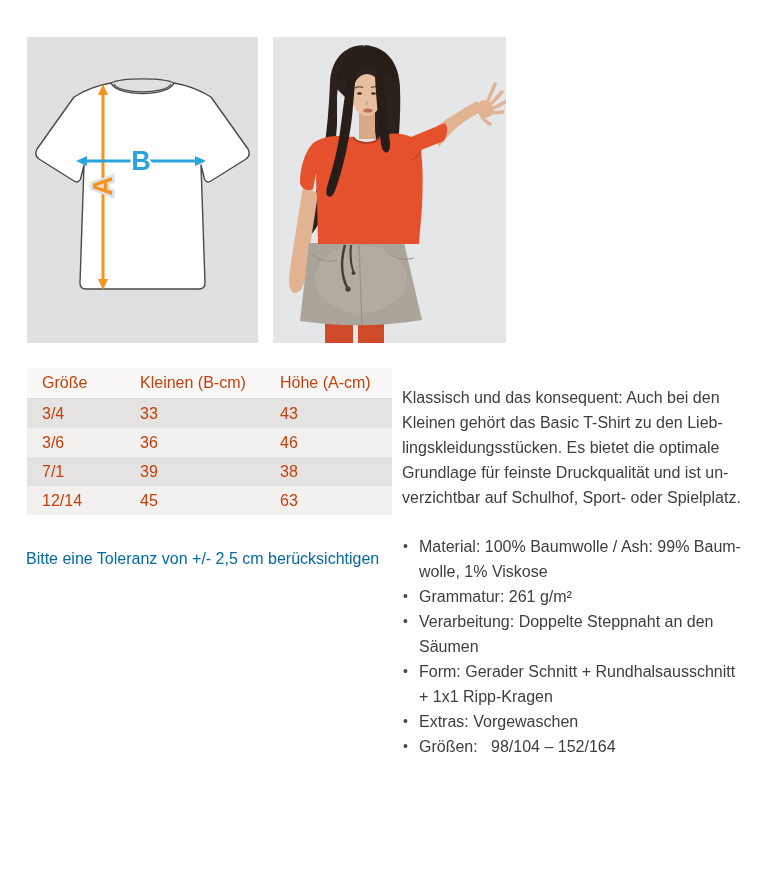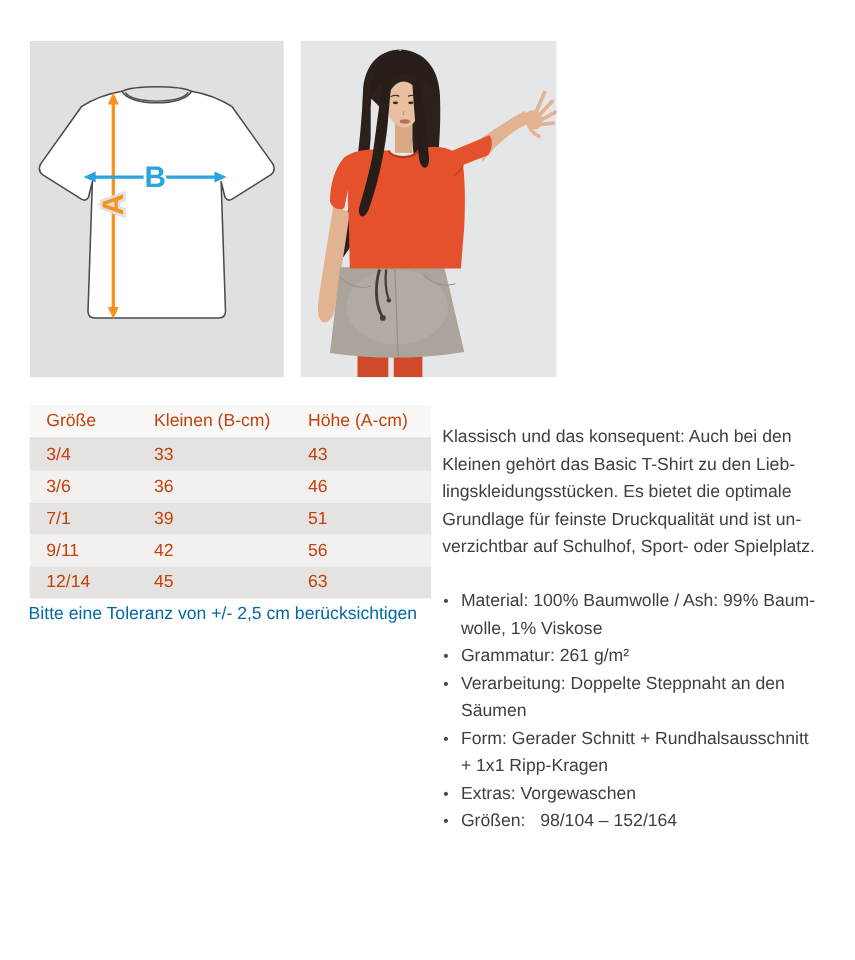--- a/index.html
+++ b/index.html
@@ -174,26 +174,21 @@
         <td>43</td>
       </tr>
       <tr>
         <td>3/6</td>
         <td>36</td>
         <td>46</td>
       </tr>
       <tr>
         <td>7/1</td>
         <td>39</td>
-        <td>51</td>
-      </tr>
-      <tr>
-        <td>9/11</td>
-        <td>42</td>
-        <td>56</td>
+        <td>38</td>
       </tr>
       <tr>
         <td>12/14</td>
         <td>45</td>
         <td>63</td>
       </tr>
     </tbody>
   </table>
 
   <div class="tolerance-note">Bitte eine Toleranz von +/- 2,5 cm berücksichtigen</div>

